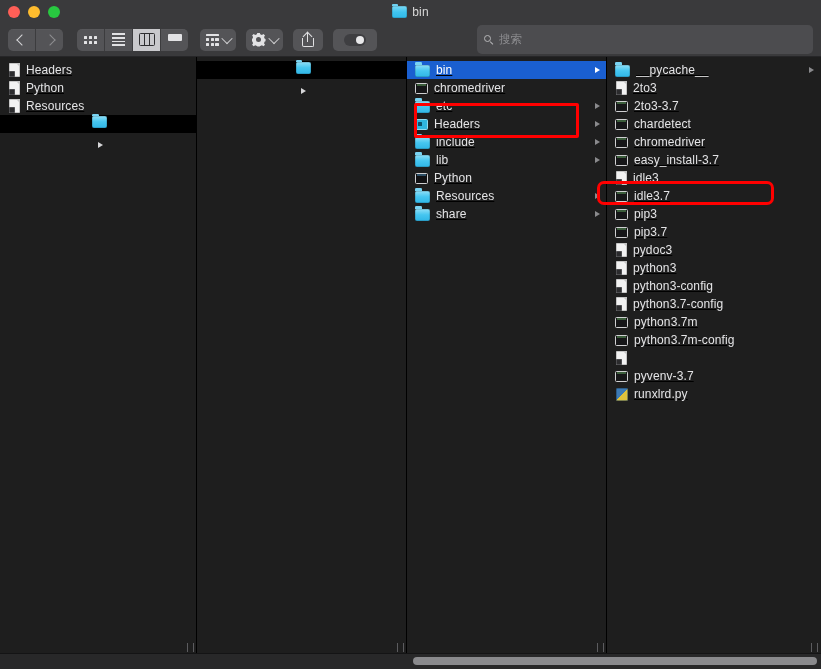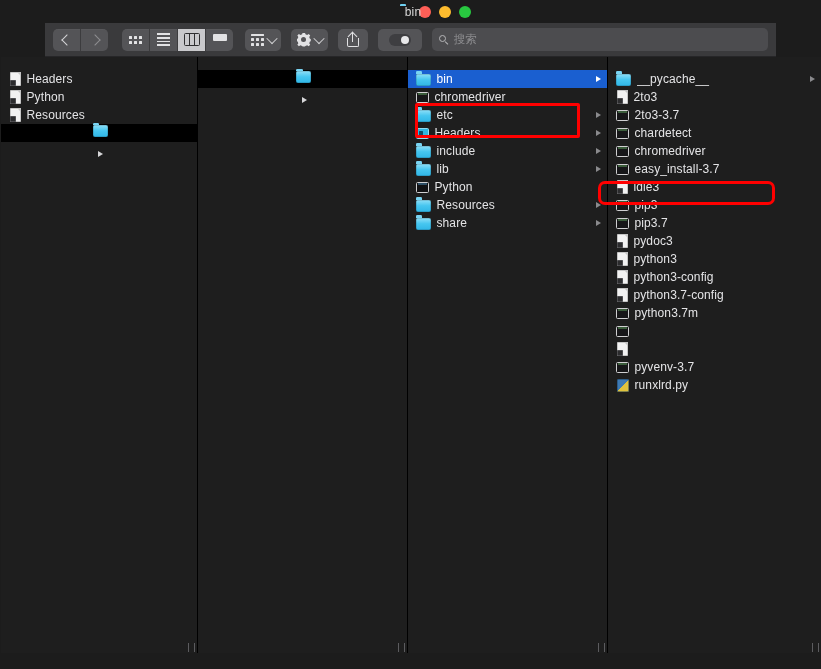--- a/index.html
+++ b/index.html
@@ -16,21 +16,20 @@
   }
 
   .finder-window {
     position: relative;
     width: 821px;
     height: 669px;
     background: #1c1c1c;
     display: flex;
     flex-direction: column;
     overflow: hidden;
-    align-items: center;
   }
 
   
   .titlebar {
     position: relative;
     height: 23px;
     background: #3a3a3c;
     flex: 0 0 auto;
     display: flex;
     align-items: center;
@@ -258,21 +257,21 @@
     position: absolute;
     right: 2px; top: 2px;
     width: 8px; height: 8px;
     border-radius: 50%;
     background: #e8e8ea;
   }
 
   .search-field {
     margin-left: auto;
     width: 322px;
-    height: 23px;
+    height: 29px;
     background: #4c4c4f;
     border-radius: 5px;
     display: flex;
     align-items: center;
     padding: 0 7px;
     gap: 5px;
     cursor: text;
   }
   .g-search {
     width: 10px; height: 10px;
@@ -309,22 +308,23 @@
     background: #1c1c1c;
     position: relative;
     overflow: hidden;
   }
   .col {
     position: relative;
     background: #1e1e1e;
     border-right: 1px solid #000;
     overflow: hidden;
     flex: 0 0 auto;
-    padding-top: 13px;
+    padding-top: 4px;
     box-sizing: border-box;
+    text-decoration: underline;
   }
   .col.c1 { width: 197px; }
   .col.c2 { width: 210px; }
   .col.c3 { width: 200px; }
   .col.c4 { width: 213px; border-right: none; }
 
   .row {
     height: 18px;
     display: flex;
     align-items: center;
@@ -771,20 +771,25 @@
         <span class="label">easy_install-3.7</span>
         <span class="disclose"></span>
       </div>
       <div class="row">
         <span class="ico doc"></span>
         <span class="label">idle3</span>
         <span class="disclose"></span>
       </div>
       <div class="row">
         <span class="ico exec"></span>
+        <span class="label">idle3.7</span>
+        <span class="disclose"></span>
+      </div>
+      <div class="row">
+        <span class="ico exec"></span>
         <span class="label">pip3</span>
         <span class="disclose"></span>
       </div>
       <div class="row">
         <span class="ico exec"></span>
         <span class="label">pip3.7</span>
         <span class="disclose"></span>
       </div>
       <div class="row">
         <span class="ico doc"></span>
@@ -806,20 +811,21 @@
         <span class="label">python3.7-config</span>
         <span class="disclose"></span>
       </div>
       <div class="row">
         <span class="ico exec"></span>
         <span class="label">python3.7m</span>
         <span class="disclose"></span>
       </div>
       <div class="row">
         <span class="ico exec"></span>
+        <span class="label">python3.7m-config</span>
         <span class="disclose"></span>
       </div>
       <div class="row">
         <span class="ico doc"></span>
         <span class="disclose"></span>
       </div>
       <div class="row">
         <span class="ico exec"></span>
         <span class="label">pyvenv-3.7</span>
         <span class="disclose"></span>

